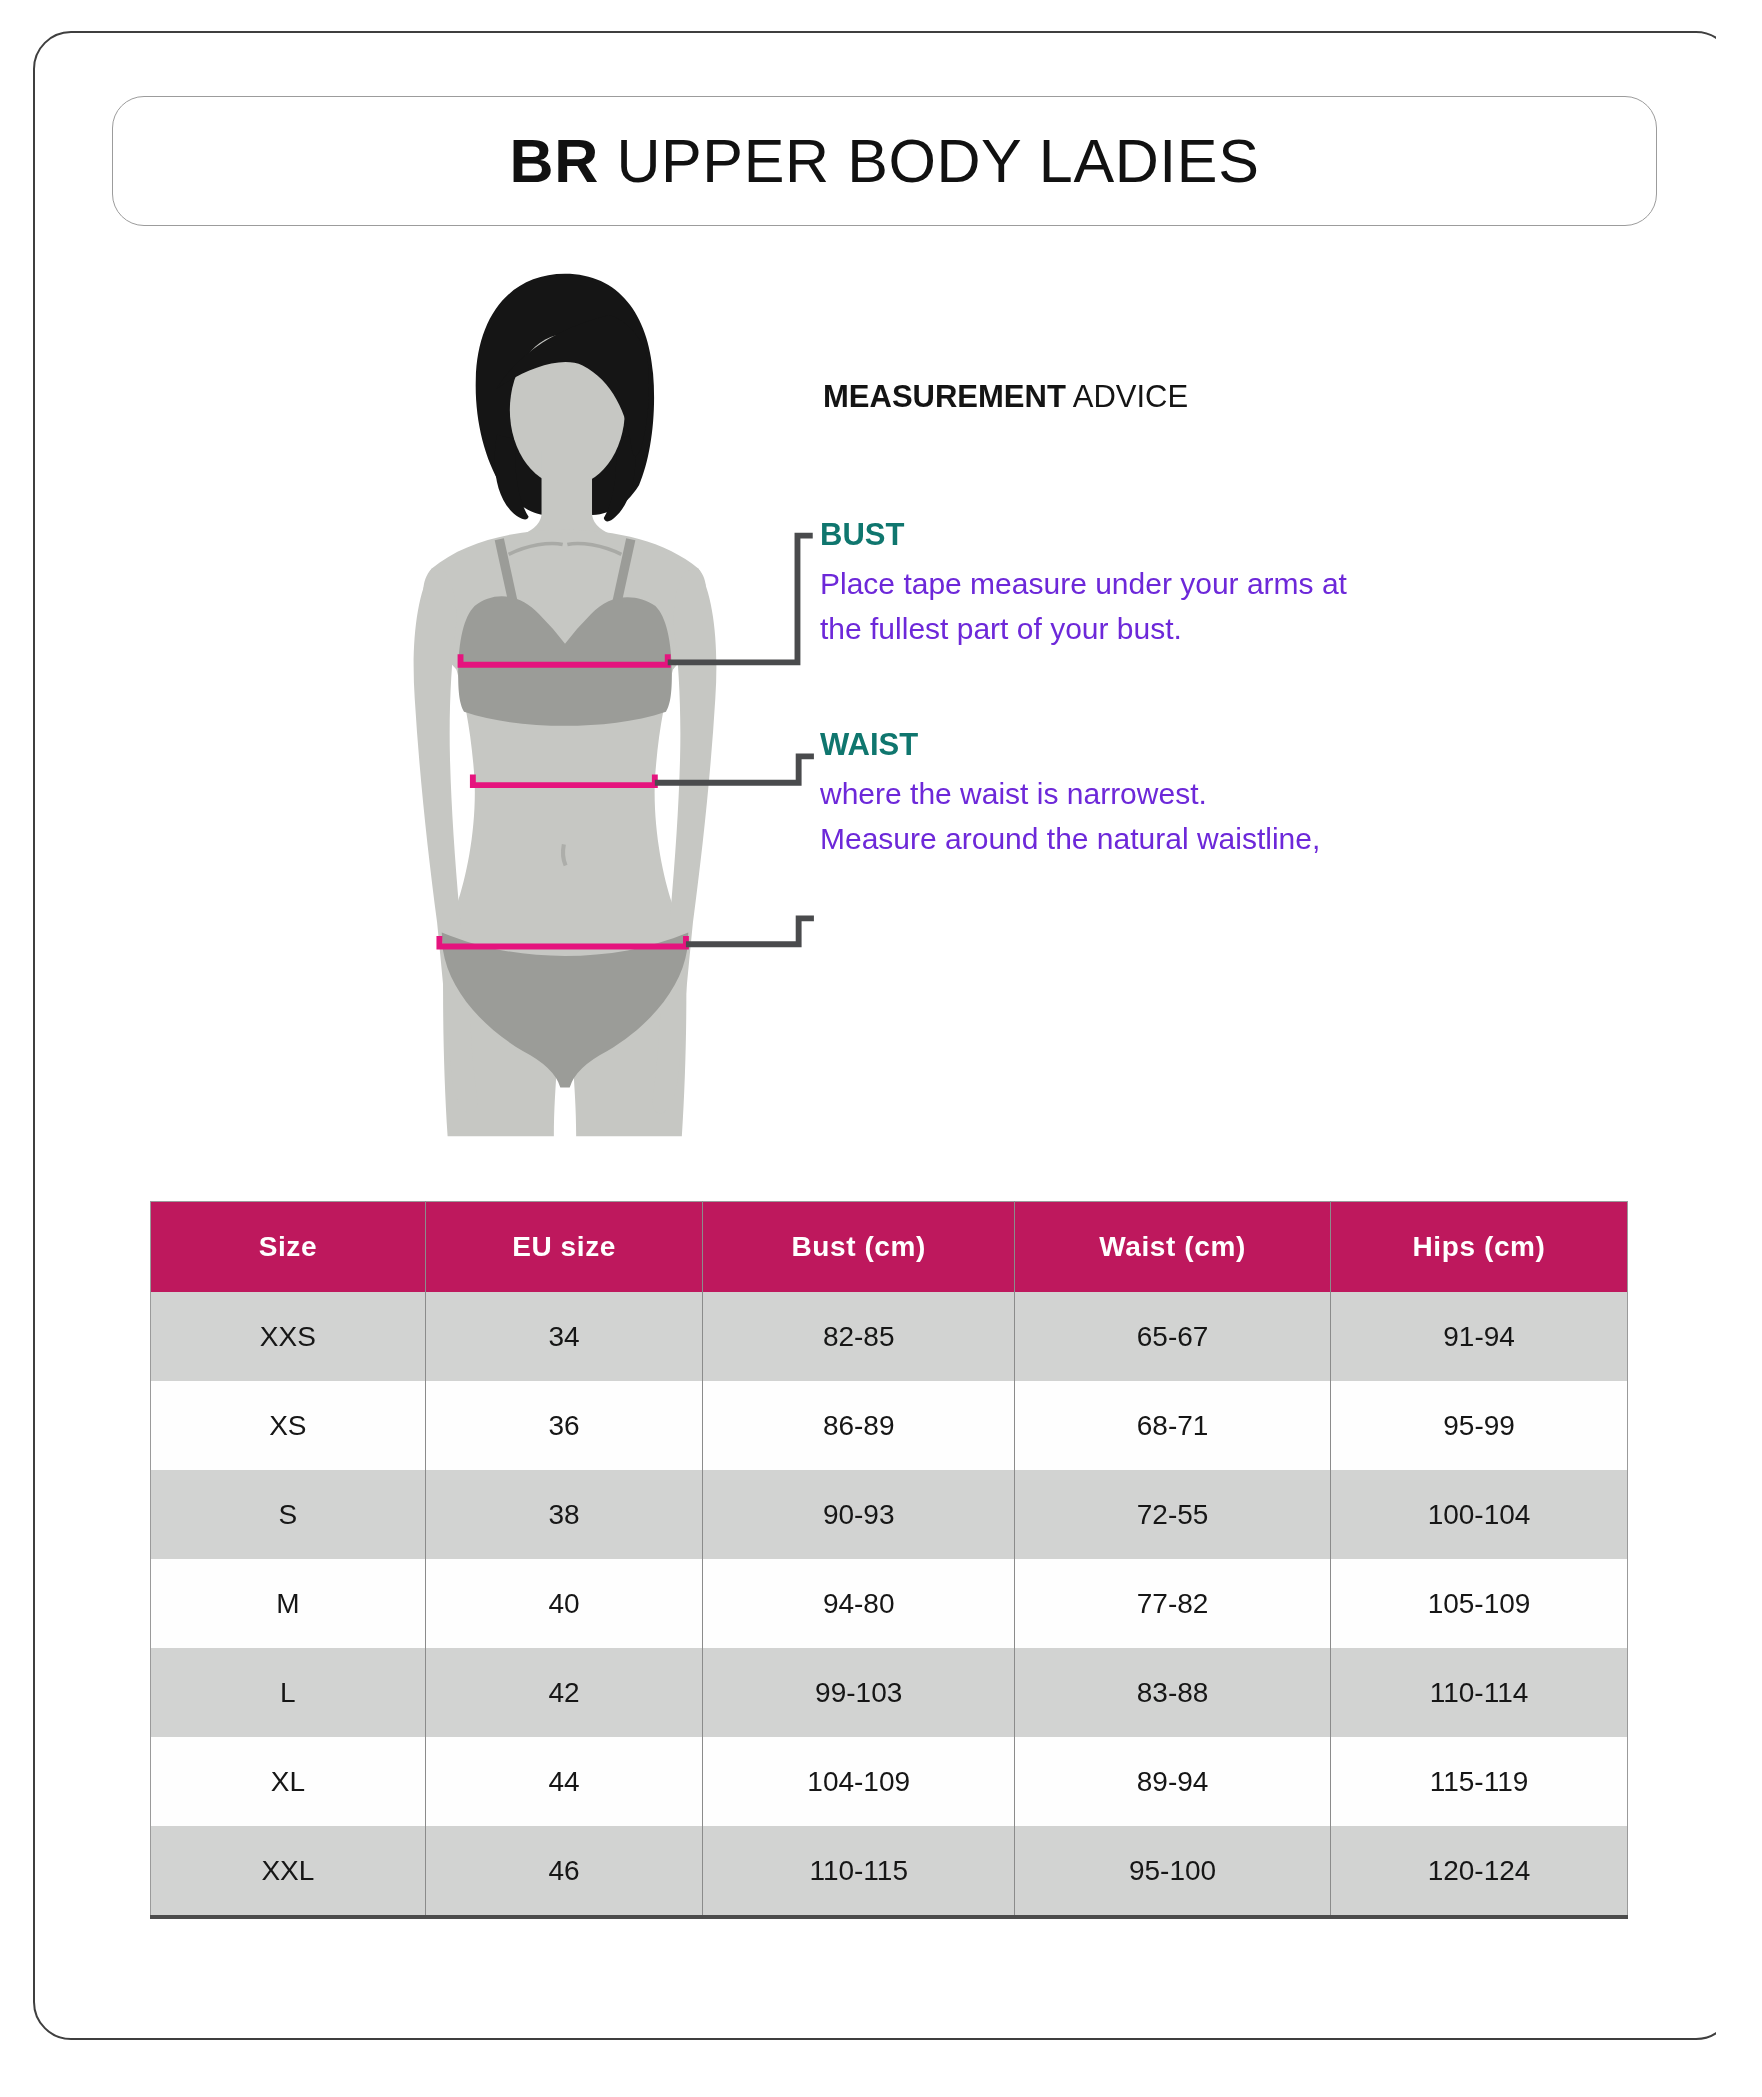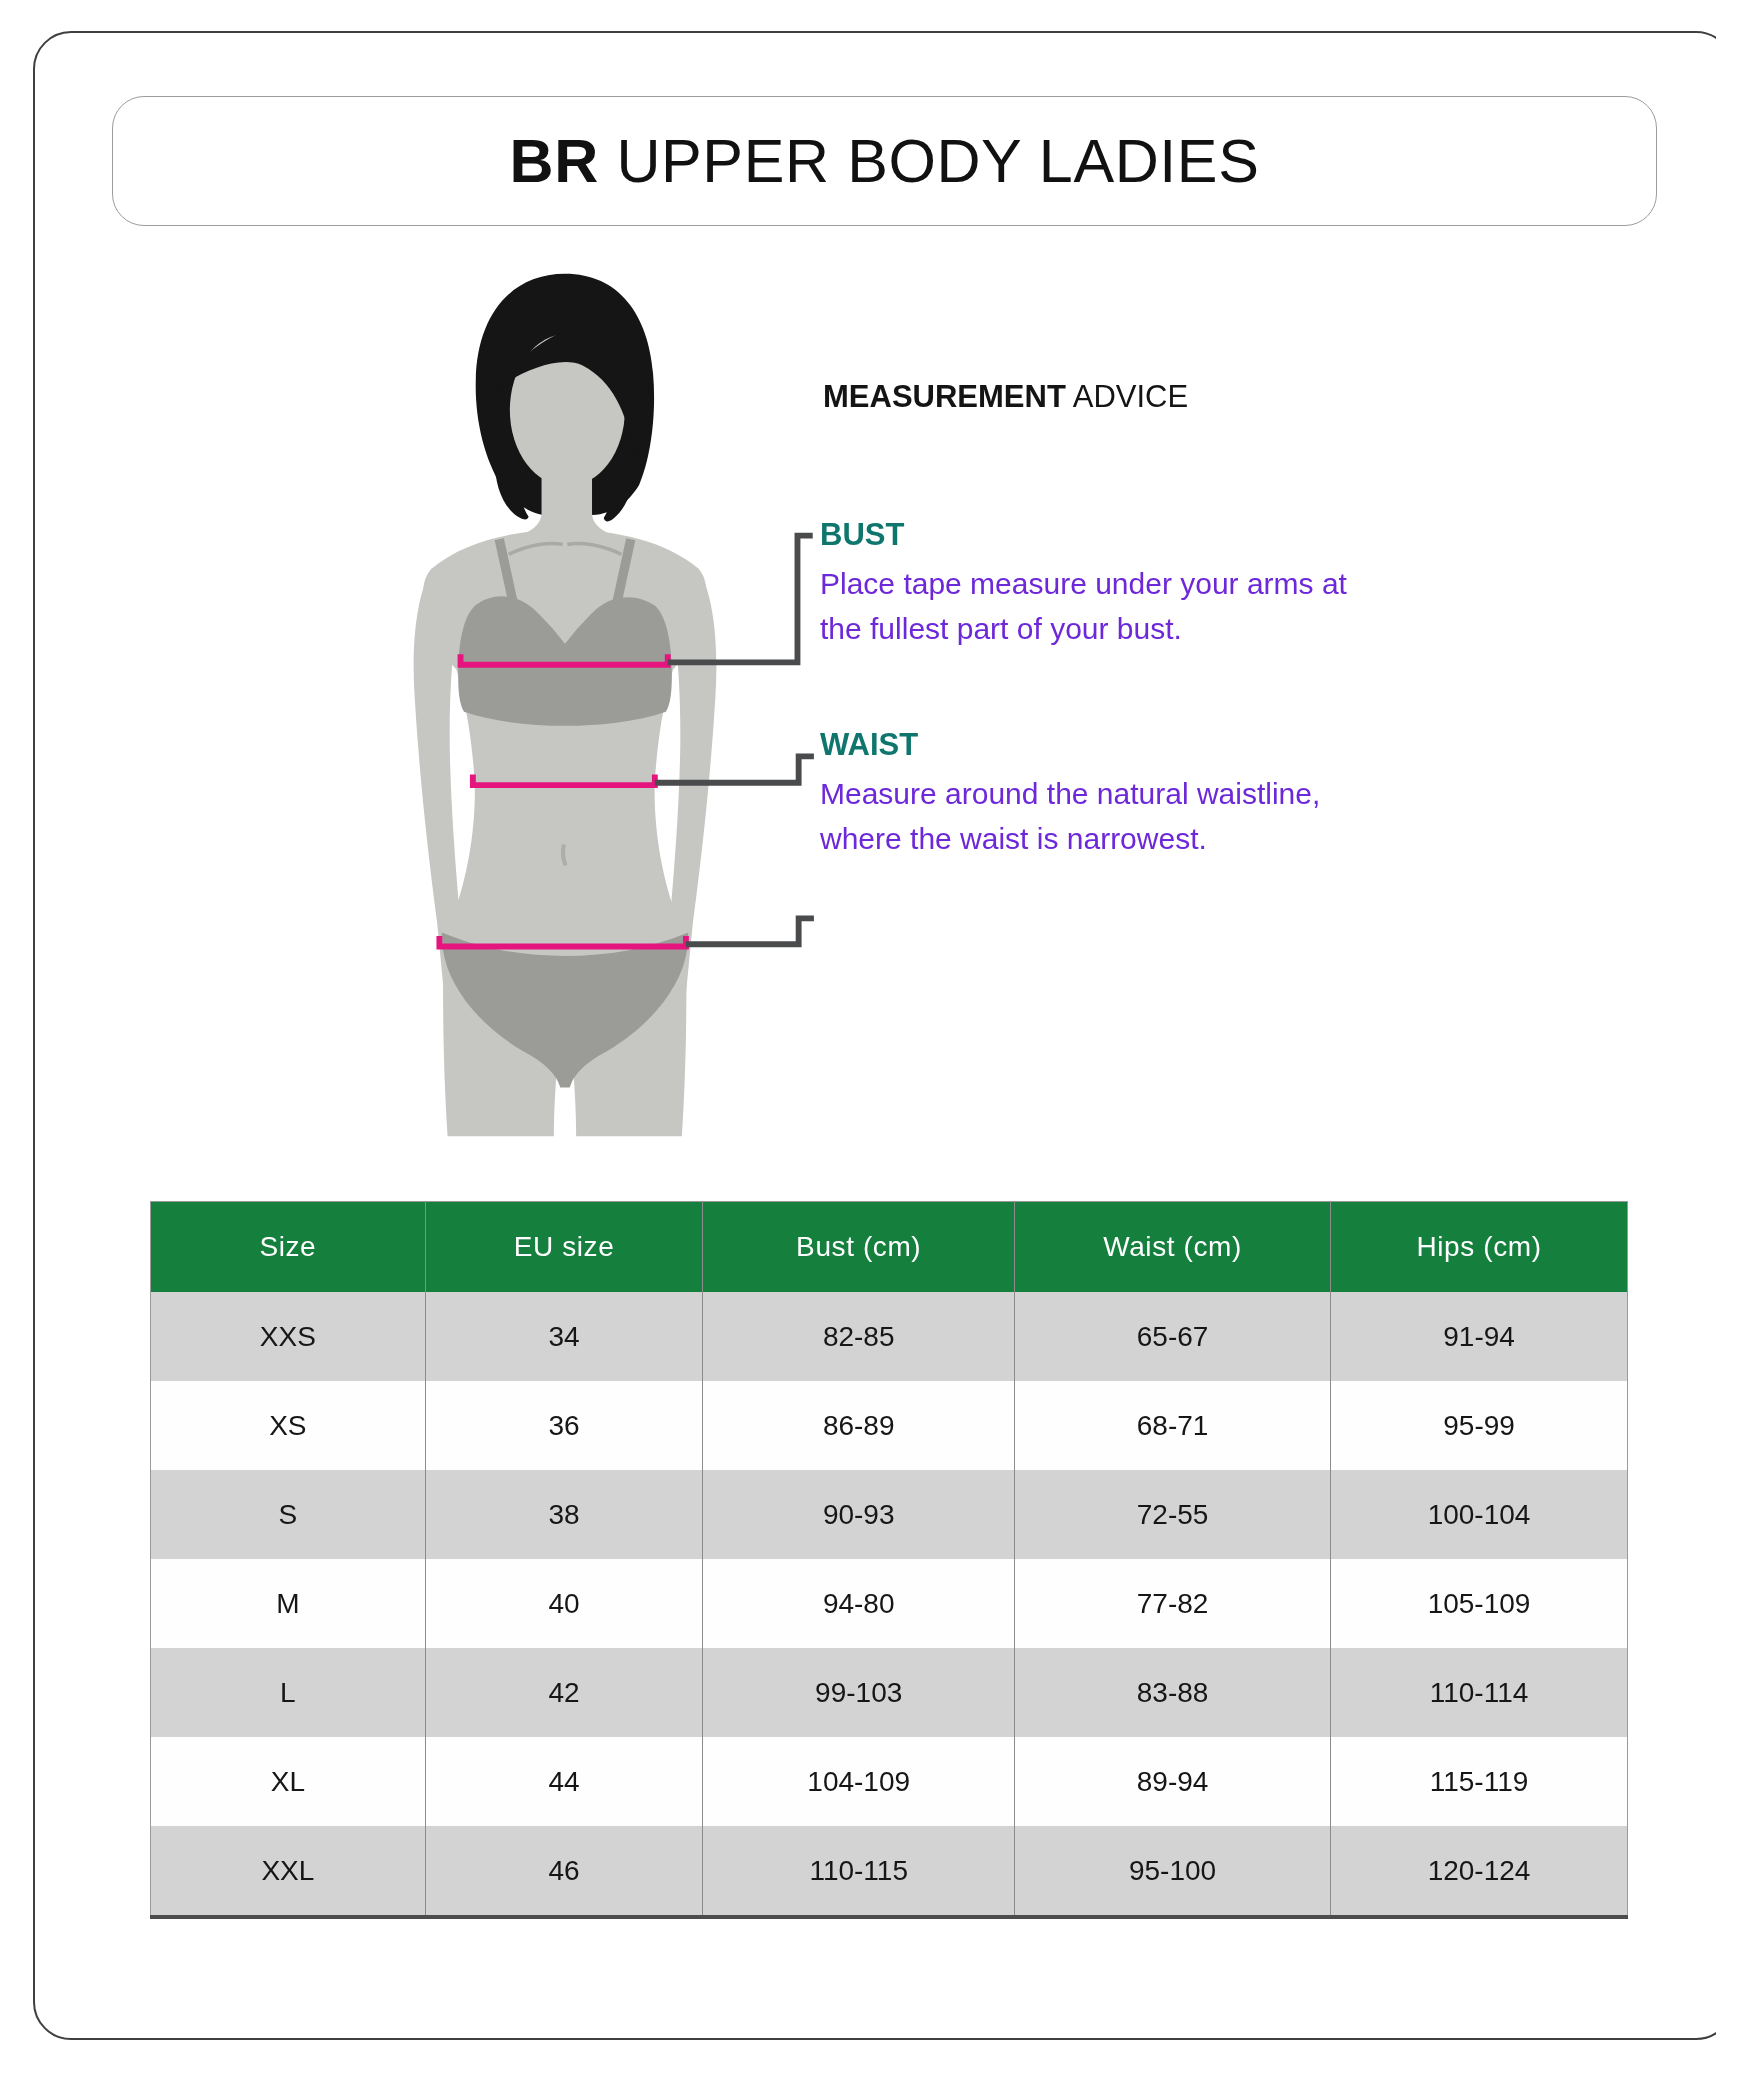--- a/index.html
+++ b/index.html
@@ -40,21 +40,21 @@
   #advice-item-1{top:727px;}
   #advice-item-2{top:905px;}
 
   
   #size-table{
     position:absolute;left:150px;top:1201px;width:1478px;
     border-collapse:collapse;table-layout:fixed;
     border:1.2px solid #9a9a9a;border-bottom:4.1px solid #4c4c4c;
   }
   #size-table th{
-    background:#15803d;color:#ffffff;font-weight:400;font-size:28px;
+    background:#be185d;color:#ffffff;font-weight:700;font-size:28px;
     height:88px;text-align:center;vertical-align:middle;letter-spacing:0.6px;
   }
   #size-table td{
     font-size:28px;color:#161616;height:87px;text-align:center;vertical-align:middle;
   }
   #size-table th + th, #size-table td + td{border-left:1.2px solid #8b8b8b;}
   #size-table tr.alt td{background:#d2d3d2;}
   #size-table tr.plain td{background:#fefefe;}
 </style>
 </head>
@@ -135,22 +135,22 @@
     <div class="lbl">BUST</div>
     <div class="txt">
       <div>Place tape measure under your arms at</div>
       <div>the fullest part of your bust.</div>
     </div>
   </div>
 
   <div class="advice-item" id="advice-item-1">
     <div class="lbl">WAIST</div>
     <div class="txt">
+      <div>where the waist is narrowest.</div>
       <div>Measure around the natural waistline,</div>
-      <div>where the waist is narrowest.</div>
     </div>
   </div>
 
 
   <table id="size-table">
     <colgroup>
       <col style="width:18.6%">
         <col style="width:18.8%">
         <col style="width:21.1%">
         <col style="width:21.4%">

